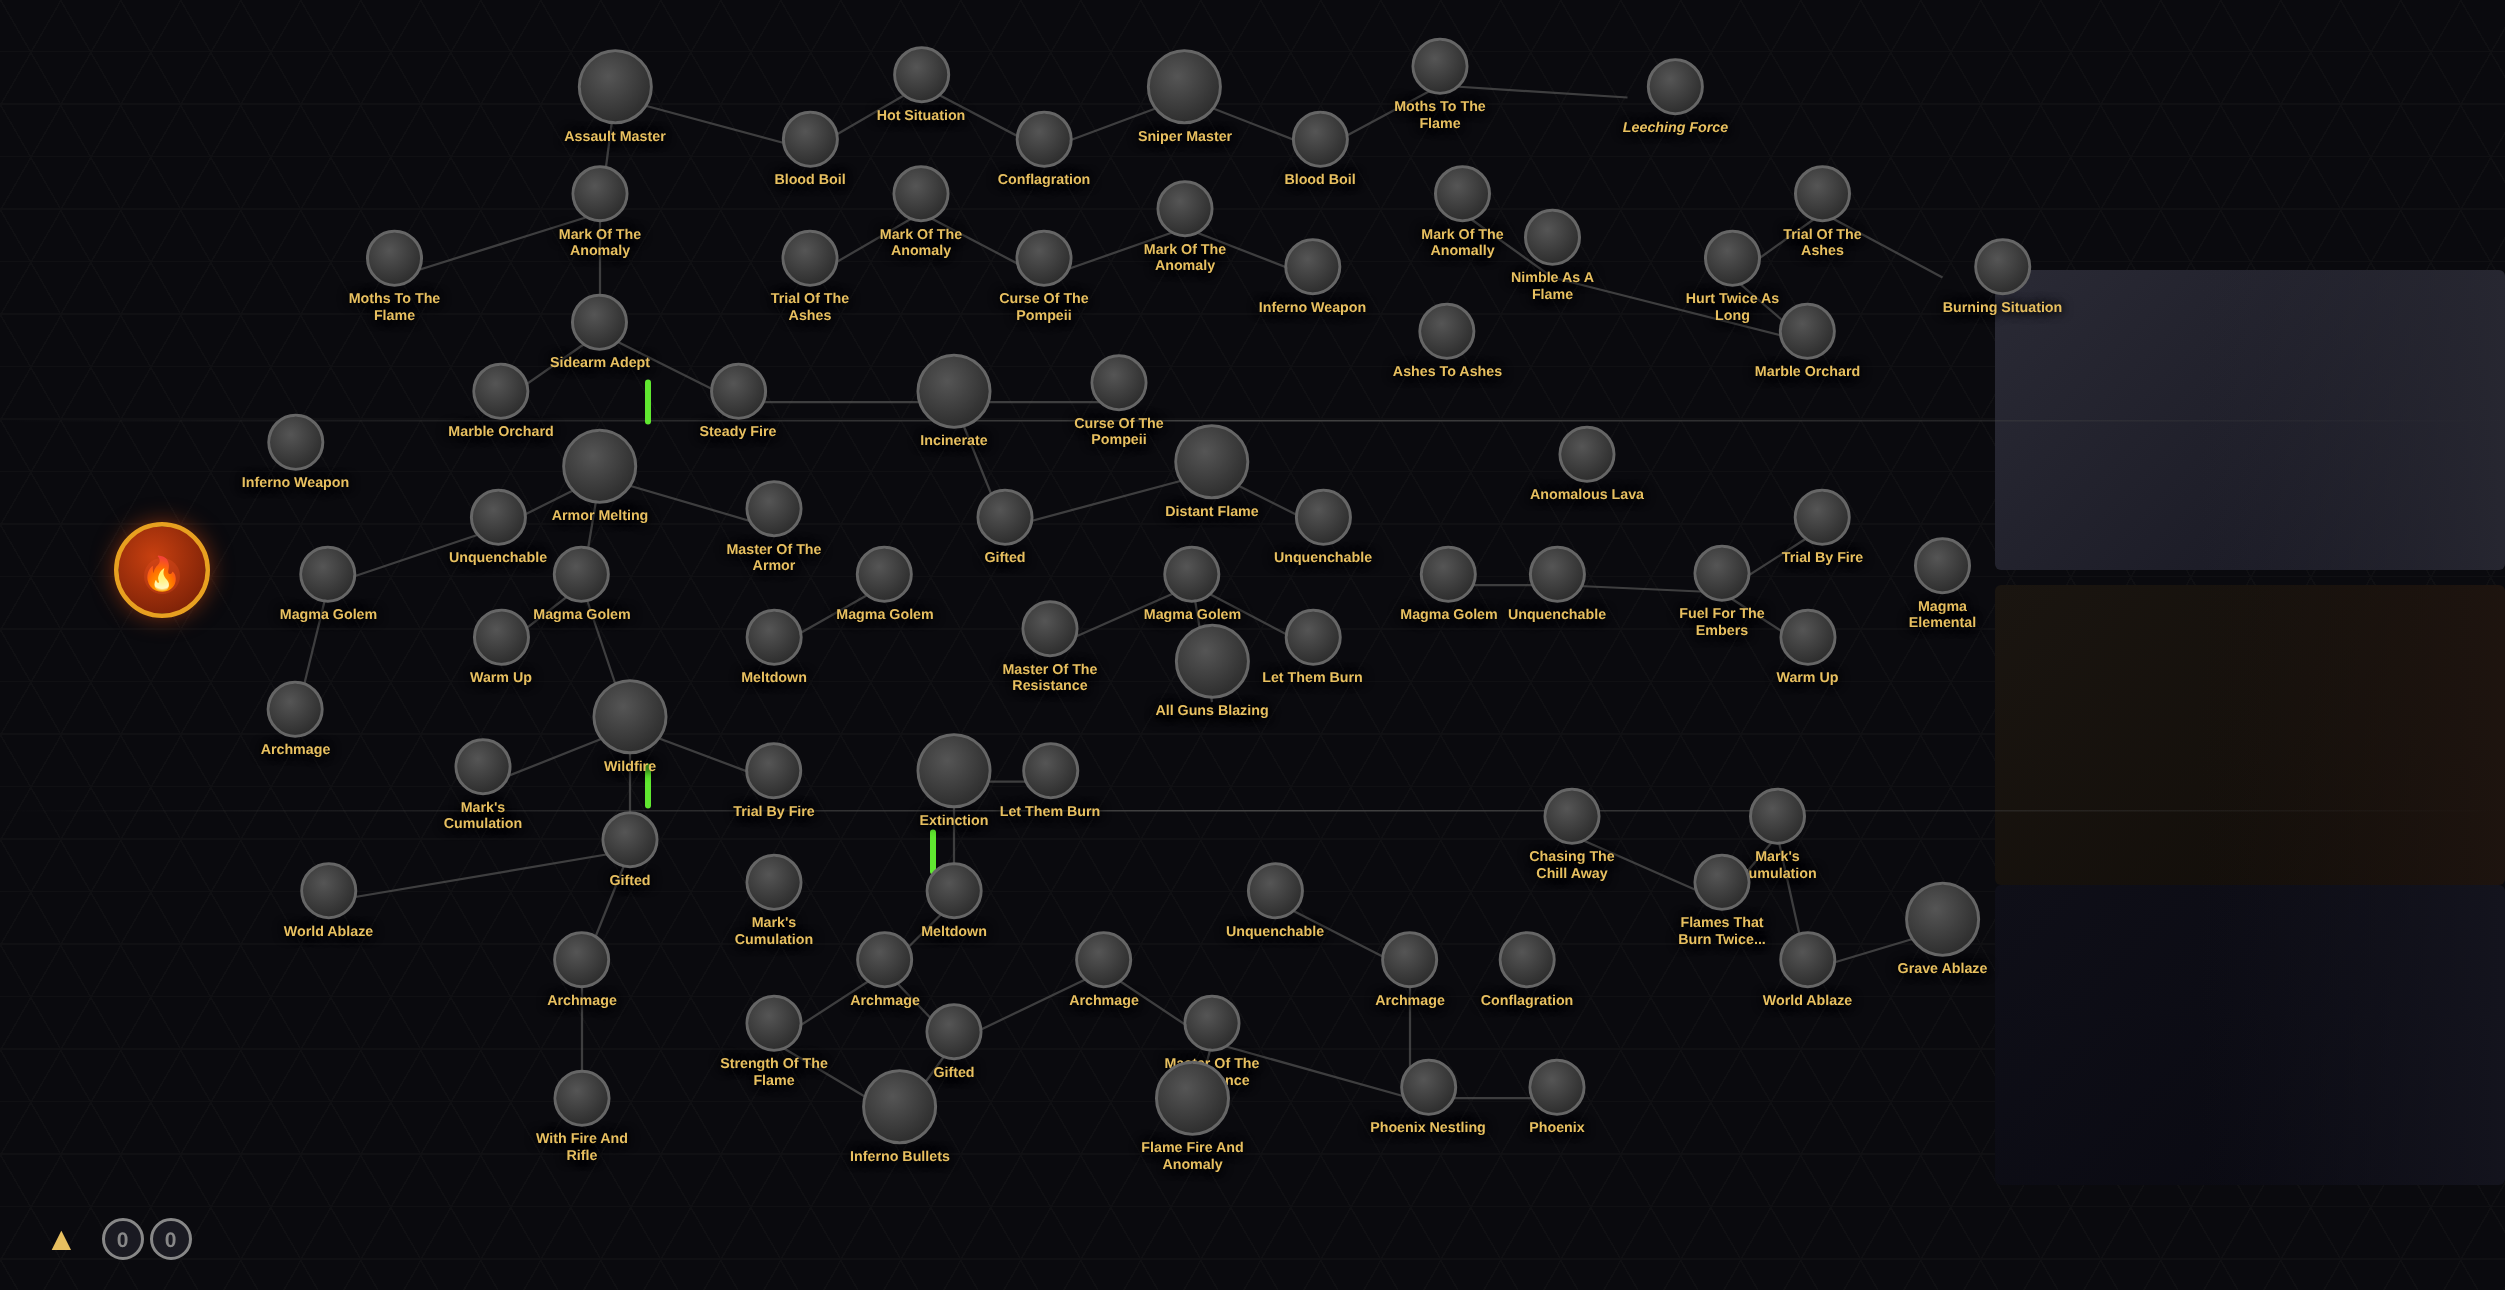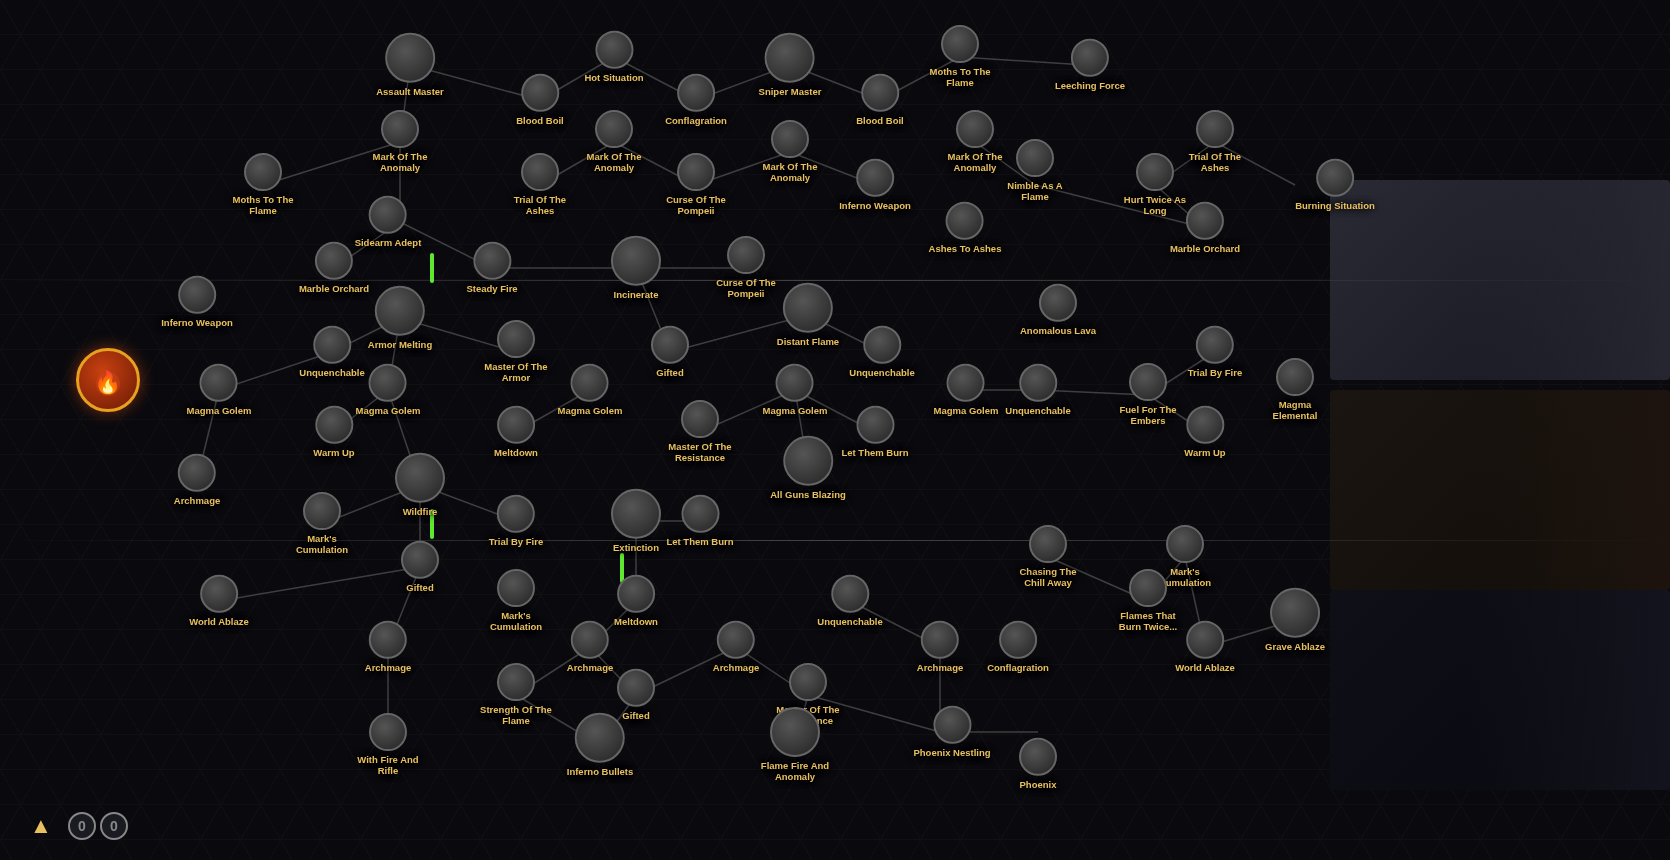--- a/index.html
+++ b/index.html
@@ -294,21 +294,21 @@
       <div class="node-label">Hot Situation</div>
     </div>
     <div class="node" style="left: 790px; top: 65px;">
       <div class="node-circle large"></div>
       <div class="node-label">Sniper Master</div>
     </div>
     <div class="node" style="left: 960px; top: 57px;">
       <div class="node-circle"></div>
       <div class="node-label">Moths To The Flame</div>
     </div>
-    <div class="node" style="left: 1090px; top: 65px;">
+    <div class="node" style="left: 1117px; top: 65px; font-style: italic;">
       <div class="node-circle"></div>
       <div class="node-label">Leeching Force</div>
     </div>
     <div class="node" style="left: 540px; top: 100px;">
       <div class="node-circle"></div>
       <div class="node-label">Blood Boil</div>
     </div>
     <div class="node" style="left: 696px; top: 100px;">
       <div class="node-circle"></div>
       <div class="node-label">Conflagration</div>
@@ -358,21 +358,21 @@
       <div class="node-label">Nimble As A Flame</div>
     </div>
     <div class="node" style="left: 1155px; top: 185px;">
       <div class="node-circle"></div>
       <div class="node-label">Hurt Twice As Long</div>
     </div>
     <div class="node" style="left: 1295px; top: 185px; margin-left: 40px;">
       <div class="node-circle"></div>
       <div class="node-label">Burning Situation</div>
     </div>
-    <div class="node" style="left: 388px; top: 222px;">
+    <div class="node" style="left: 400px; top: 222px;">
       <div class="node-circle"></div>
       <div class="node-label">Sidearm Adept</div>
     </div>
     <div class="node" style="left: 965px; top: 228px;">
       <div class="node-circle"></div>
       <div class="node-label">Ashes To Ashes</div>
     </div>
     <div class="node" style="left: 1205px; top: 228px;">
       <div class="node-circle"></div>
       <div class="node-label">Marble Orchard</div>
@@ -490,21 +490,21 @@
       <div class="node-label">Wildfire</div>
     </div>
     <div class="node" style="left: 516px; top: 521px;">
       <div class="node-circle"></div>
       <div class="node-label">Trial By Fire</div>
     </div>
     <div class="node" style="left: 636px; top: 521px;">
       <div class="node-circle large"></div>
       <div class="node-label">Extinction</div>
     </div>
-    <div class="node" style="left: 808px; top: 468px; text-decoration: underline;">
+    <div class="node" style="left: 808px; top: 448px; text-decoration: underline;">
       <div class="node-circle large"></div>
       <div class="node-label">All Guns Blazing</div>
     </div>
     <div class="node" style="left: 700px; top: 521px;">
       <div class="node-circle"></div>
       <div class="node-label">Let Them Burn</div>
     </div>
     <div class="node" style="left: 322px; top: 524px;">
       <div class="node-circle"></div>
       <div class="node-label">Mark's Cumulation</div>
@@ -578,21 +578,21 @@
       <div class="node-label">Gifted</div>
     </div>
     <div class="node" style="left: 808px; top: 695px;">
       <div class="node-circle"></div>
       <div class="node-label">Master Of The Resistance</div>
     </div>
     <div class="node" style="left: 940px; top: 732px; margin-left: 12px;">
       <div class="node-circle"></div>
       <div class="node-label">Phoenix Nestling</div>
     </div>
-    <div class="node" style="left: 1038px; top: 764px;">
+    <div class="node" style="left: 1038px; top: 732px;">
       <div class="node-circle"></div>
       <div class="node-label">Phoenix</div>
     </div>
     <div class="node" style="left: 388px; top: 745px;">
       <div class="node-circle"></div>
       <div class="node-label">With Fire And Rifle</div>
     </div>
     <div class="node" style="left: 600px; top: 745px;">
       <div class="node-circle large"></div>
       <div class="node-label">Inferno Bullets</div>

